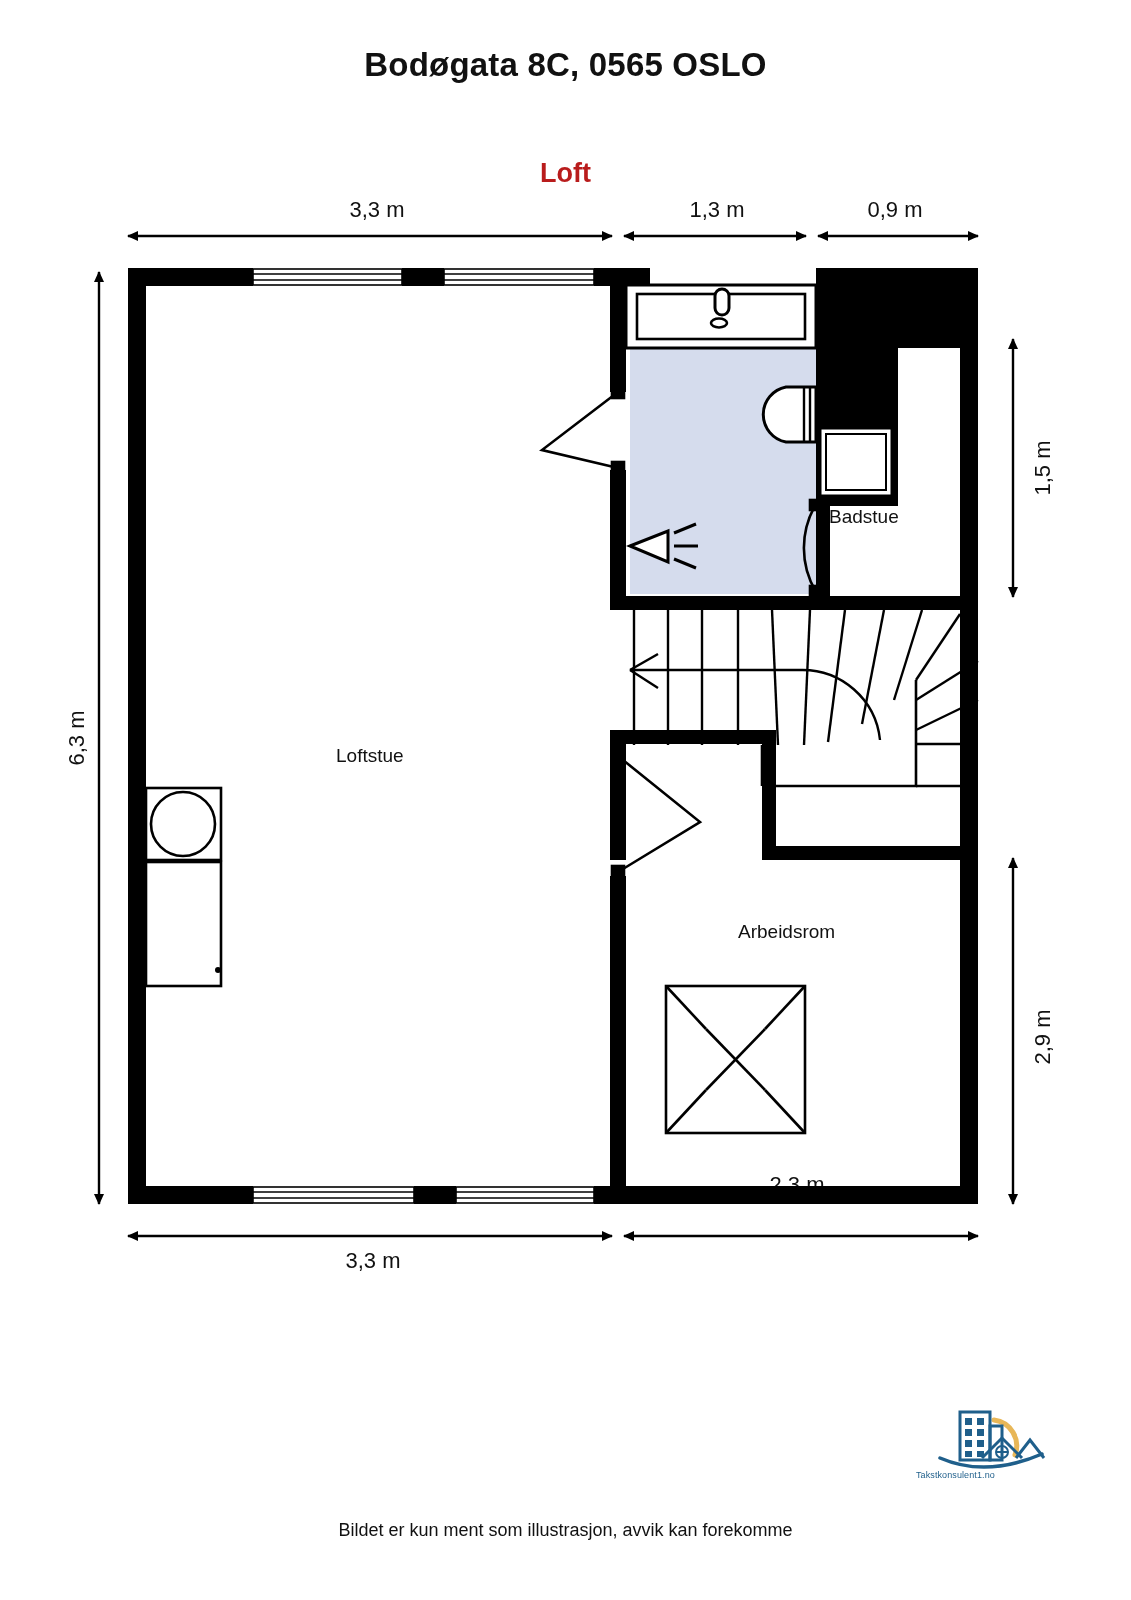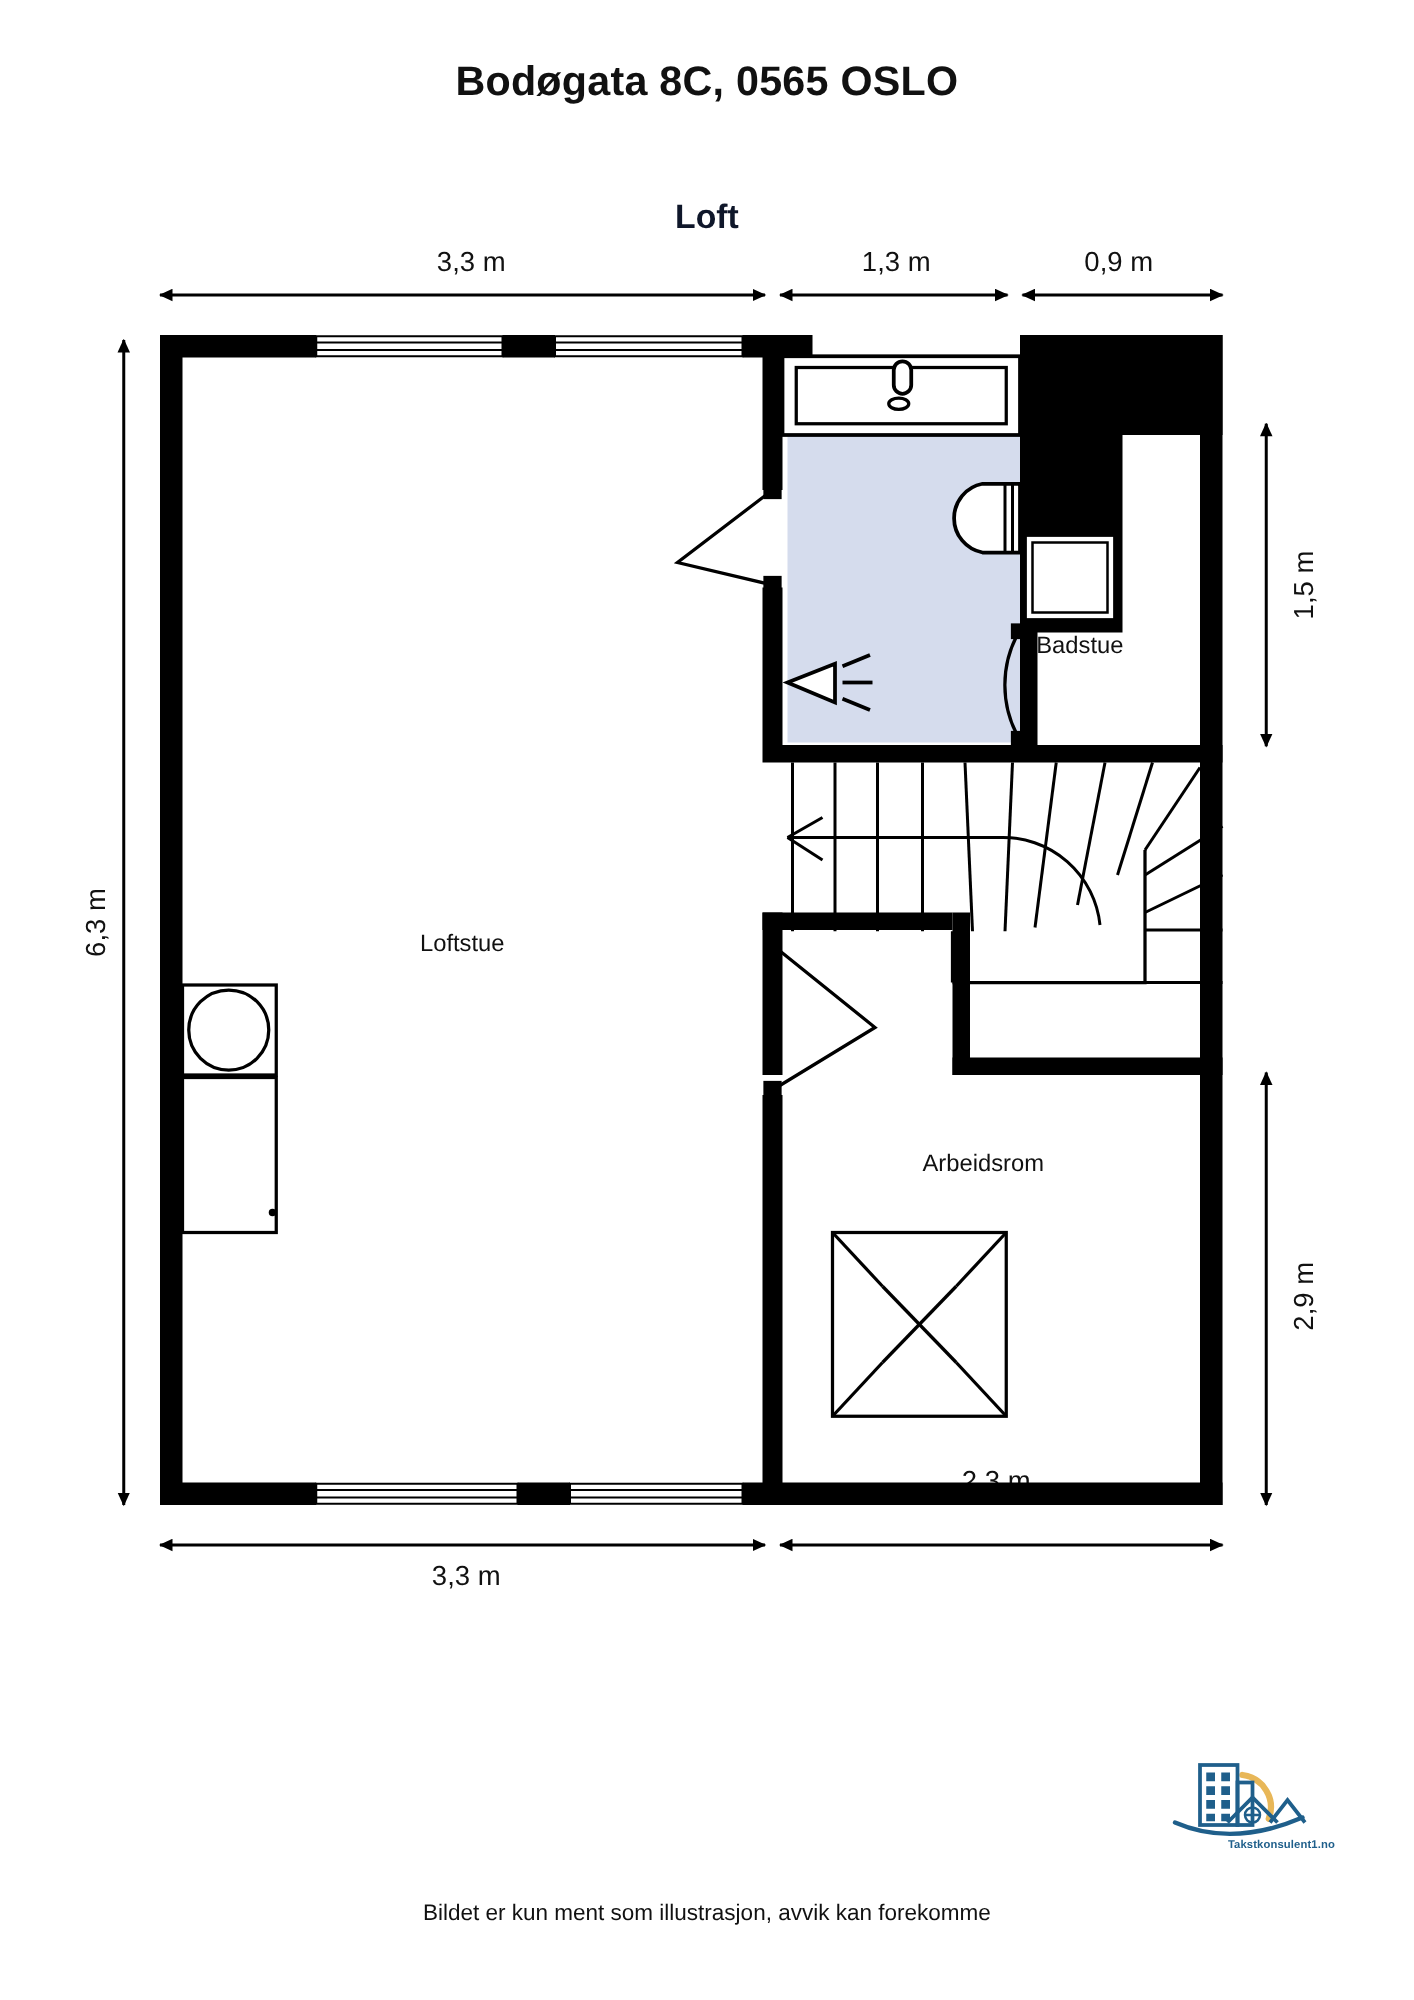--- a/index.html
+++ b/index.html
@@ -34,21 +34,21 @@
     color: #111111;
   }
   .plan-title {
     position: absolute;
     left: 0;
     top: 158px;
     width: 1131px;
     text-align: center;
     font-size: 27px;
     font-weight: 700;
-    color: #0f172a;
+    color: #b91c1c;
   }
   .dim-label {
     position: absolute;
     font-size: 22px;
     color: #111111;
     white-space: nowrap;
   }
   .dim-label.vert {
     transform-origin: 50% 50%;
   }
@@ -79,23 +79,23 @@
     left: 916px;
     top: 1396px;
     width: 152px;
     height: 98px;
   }
   .logo-text {
     position: absolute;
     left: 0;
     top: 74px;
     width: 152px;
-    text-align: right;
+    text-align: left;
     font-size: 9px;
-    font-weight: 700;
+    font-weight: 400;
     color: #1f5f8b;
     letter-spacing: 0.1px;
   }
 </style>
 </head>
 <body>
 
 <div id="page">
 
   <div class="title">Bodøgata 8C, 0565 OSLO</div>

